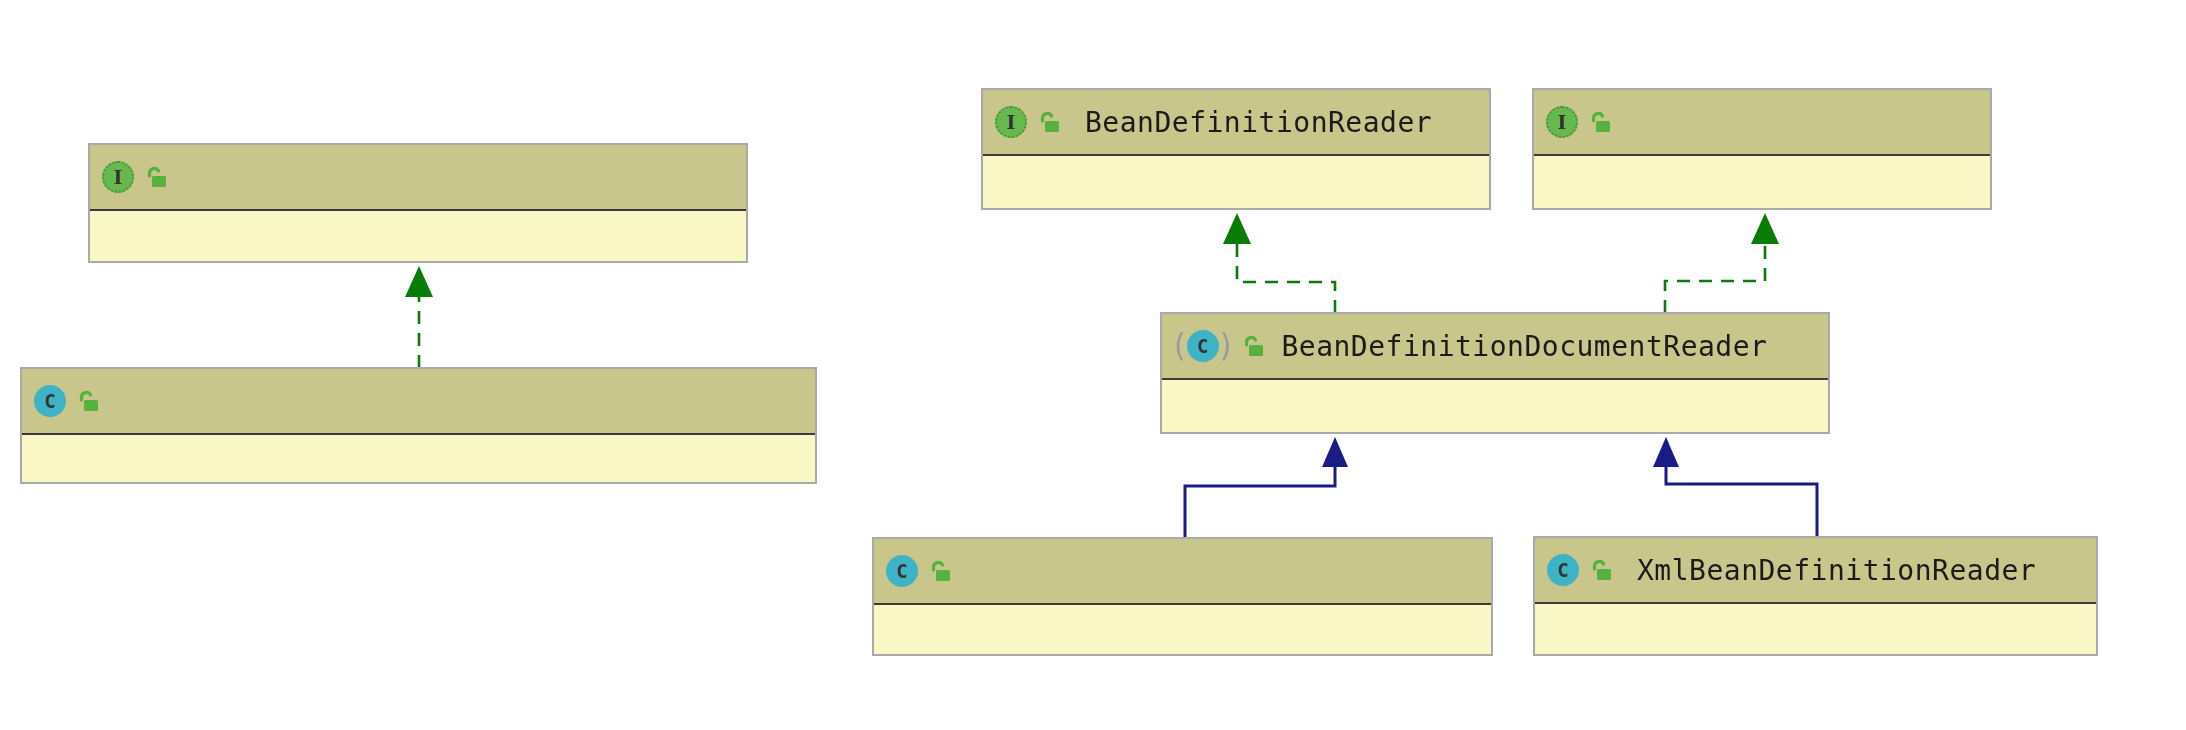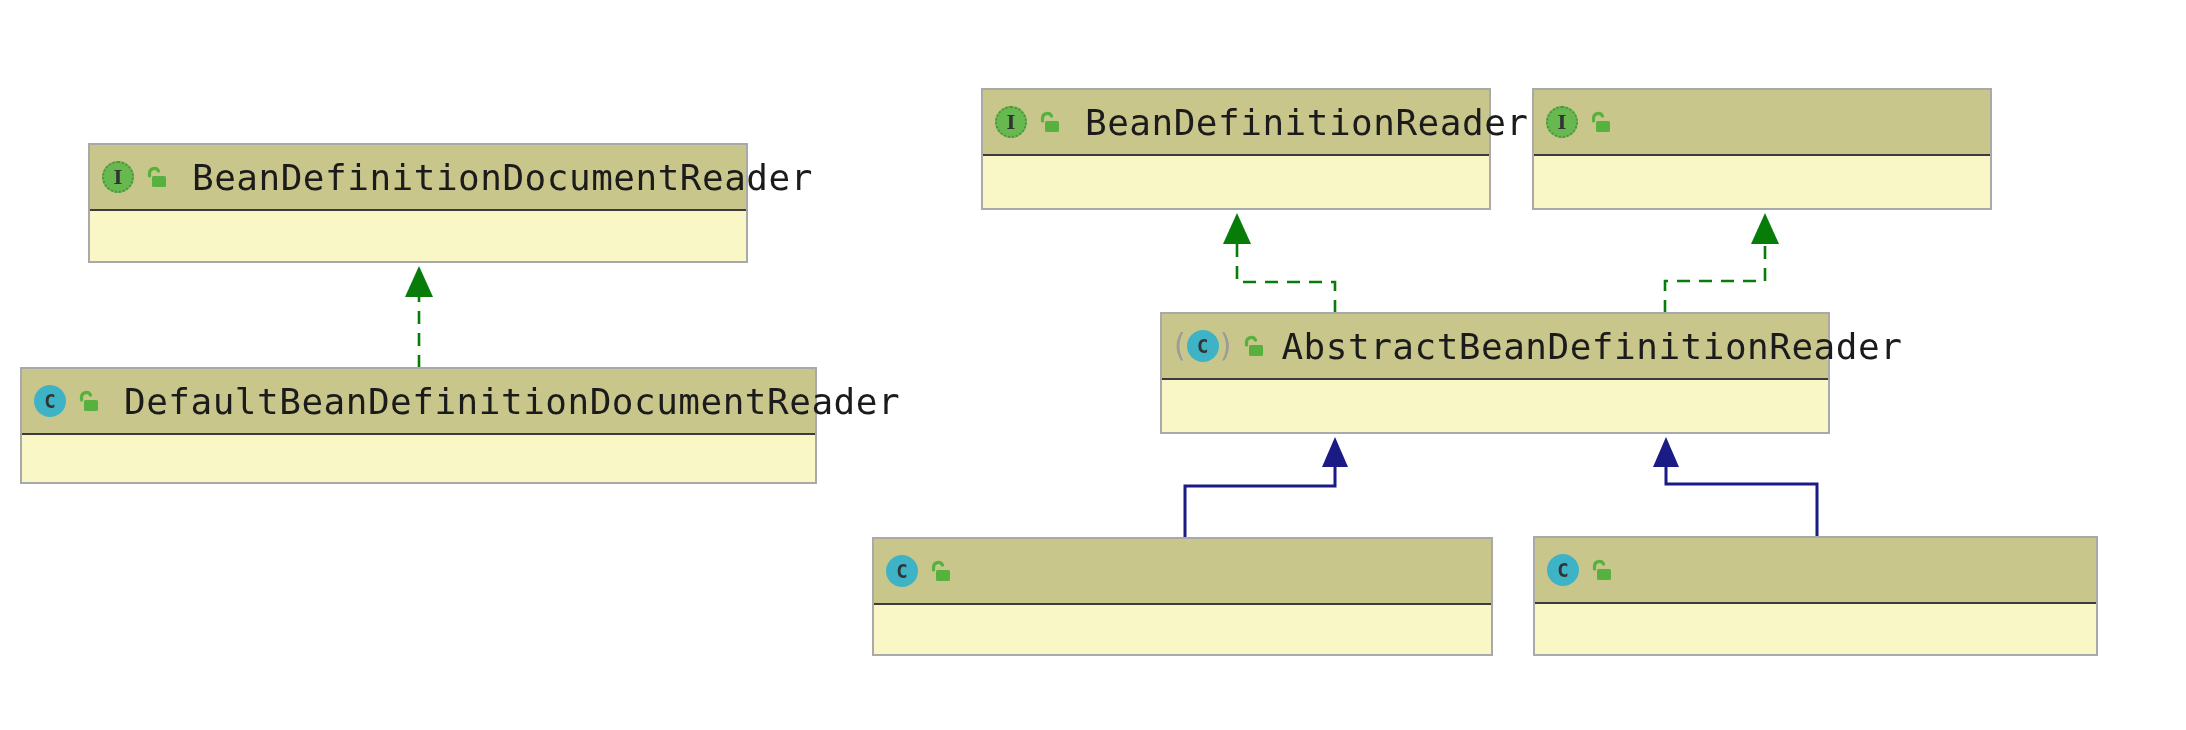--- a/index.html
+++ b/index.html
@@ -30,21 +30,21 @@
   .badge.cls{background:var(--class-badge);}
   .badge-letter{color:var(--badge-letter);font-weight:bold;font-size:19px;line-height:1;}
   .badge.iface .badge-letter{font-family:"DejaVu Serif","Liberation Serif",serif;}
   .badge.cls .badge-letter{font-family:"DejaVu Sans Mono","Liberation Mono",monospace;}
   .abstract-wrap{display:flex;align-items:center;gap:1px;flex:0 0 auto;}
   .paren{color:var(--abstract-paren);font-size:30px;line-height:1;font-family:"DejaVu Sans","Liberation Sans",sans-serif;
         transform:scaleY(1.05);}
   .lock{flex:0 0 26px;}
   .lock-shackle{fill:none;stroke:var(--lock-green);stroke-width:3.2;stroke-linecap:round;}
   .lock-body{fill:var(--lock-green);}
-  .node-label{margin-left:12px;font-size:36px;letter-spacing:.5px;color:var(--label-text);white-space:nowrap;}
+  .node-label{margin-left:12px;font-size:28px;letter-spacing:.5px;color:var(--label-text);white-space:nowrap;}
 </style>
 </head>
 <body>
 
 <div class="canvas">
 
   <svg class="edges" width="2186" height="730" viewBox="0 0 2186 730">
     <g>
       <path class="edge-line green" d="M419 368 V297"></path>
       <polygon class="head-green" points="419,266 405,297 433,297"></polygon>
@@ -69,35 +69,33 @@
 
   <div class="node" style="left:88px;top:143px;width:660px;height:120px">
     <div class="node-header">
       <span class="badge iface">
           <span class="badge-letter">I</span>
         </span>
       <svg class="lock" viewBox="0 0 26 26" width="26" height="26">
           <path class="lock-shackle" d="M5.5 12 V9 a4.8 4.8 0 0 1 9 -2"></path>
           <rect class="lock-body" x="8" y="12" width="14" height="11" rx="1.5"></rect>
         </svg>
-      <span class="node-label">BeanDefinitionDocumentReader</span>
     </div>
     <div class="node-body"></div>
   </div>
 
   <div class="node" style="left:20px;top:367px;width:797px;height:117px">
     <div class="node-header">
       <span class="badge cls">
           <span class="badge-letter">C</span>
         </span>
       <svg class="lock" viewBox="0 0 26 26" width="26" height="26">
           <path class="lock-shackle" d="M5.5 12 V9 a4.8 4.8 0 0 1 9 -2"></path>
           <rect class="lock-body" x="8" y="12" width="14" height="11" rx="1.5"></rect>
         </svg>
-      <span class="node-label">DefaultBeanDefinitionDocumentReader</span>
     </div>
     <div class="node-body"></div>
   </div>
 
   <div class="node" style="left:981px;top:88px;width:510px;height:122px">
     <div class="node-header">
       <span class="badge iface">
           <span class="badge-letter">I</span>
         </span>
       <svg class="lock" viewBox="0 0 26 26" width="26" height="26">
@@ -128,21 +126,21 @@
         <span class="paren">(</span>
         <span class="badge cls">
             <span class="badge-letter">C</span>
           </span>
         <span class="paren">)</span>
       </span>
       <svg class="lock" viewBox="0 0 26 26" width="26" height="26">
           <path class="lock-shackle" d="M5.5 12 V9 a4.8 4.8 0 0 1 9 -2"></path>
           <rect class="lock-body" x="8" y="12" width="14" height="11" rx="1.5"></rect>
         </svg>
-      <span class="node-label" style="margin-left:4px">AbstractBeanDefinitionReader</span>
+      <span class="node-label" style="margin-left:4px">BeanDefinitionDocumentReader</span>
     </div>
     <div class="node-body"></div>
   </div>
 
   <div class="node" style="left:872px;top:537px;width:621px;height:119px">
     <div class="node-header">
       <span class="badge cls">
           <span class="badge-letter">C</span>
         </span>
       <svg class="lock" viewBox="0 0 26 26" width="26" height="26">
@@ -155,17 +153,18 @@
 
   <div class="node" style="left:1533px;top:536px;width:565px;height:120px">
     <div class="node-header">
       <span class="badge cls">
           <span class="badge-letter">C</span>
         </span>
       <svg class="lock" viewBox="0 0 26 26" width="26" height="26">
           <path class="lock-shackle" d="M5.5 12 V9 a4.8 4.8 0 0 1 9 -2"></path>
           <rect class="lock-body" x="8" y="12" width="14" height="11" rx="1.5"></rect>
         </svg>
+      <span class="node-label">XmlBeanDefinitionReader</span>
     </div>
     <div class="node-body"></div>
   </div>
 
 </div>
 
 </body></html>

